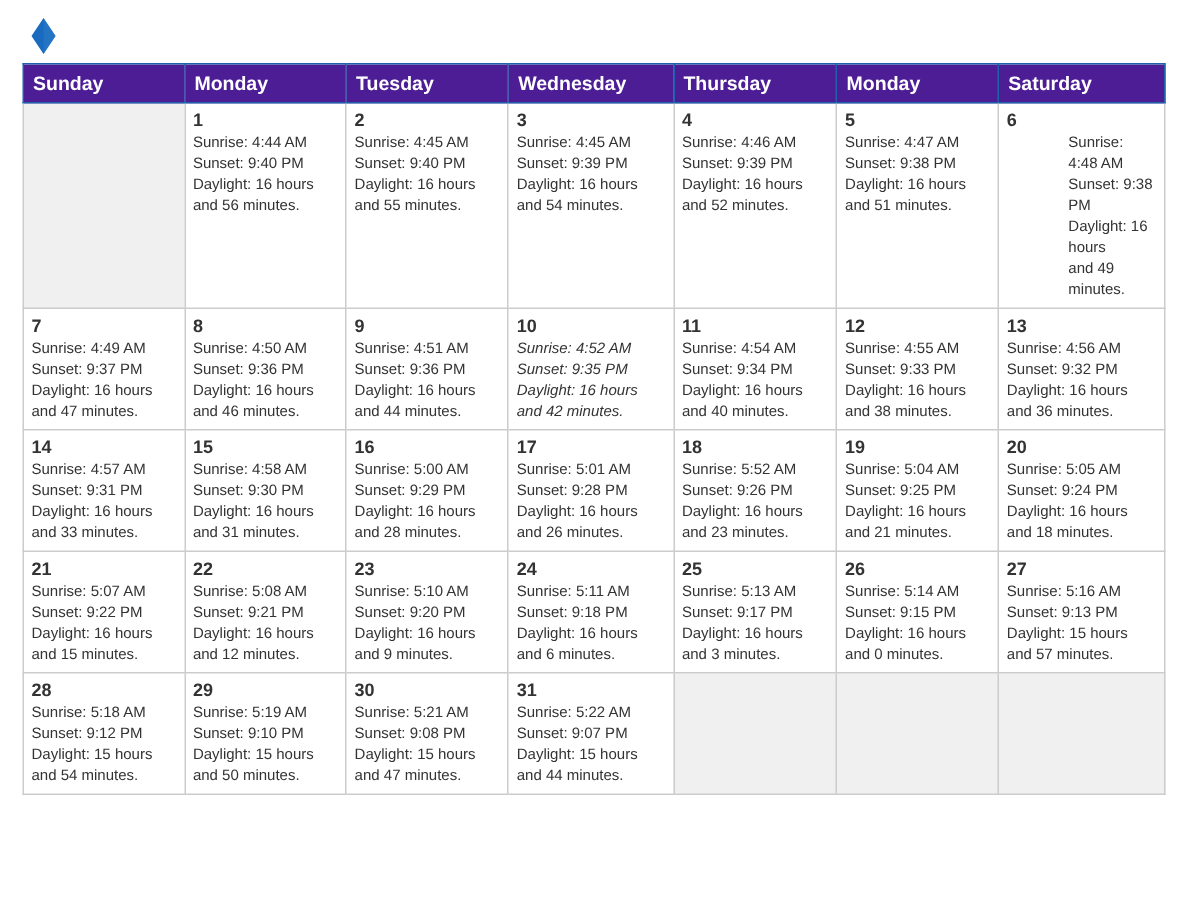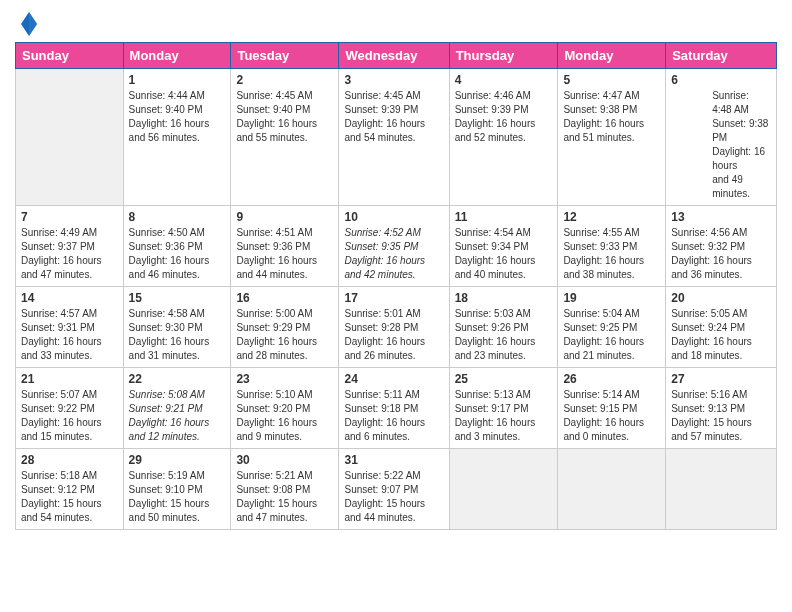--- a/index.html
+++ b/index.html
@@ -54,21 +54,21 @@
       font-size: 15px;
       color: #555;
       font-style: italic;
     }
     .calendar {
       width: 100%;
       border-collapse: collapse;
       border: 1px solid #ccc;
     }
     .calendar th {
-      background: #ec4899;
+      background: #4c1d95;
       color: #fff;
       font-size: 13px;
       font-weight: bold;
       padding: 5px 6px;
       text-align: left;
       border: 1px solid #2060aa;
     }
     .calendar td {
       vertical-align: top;
       border: 1px solid #ccc;
@@ -247,21 +247,21 @@
         </td>
         <td>
           <span class="day-num">17</span>
           <div class="day-info" style="white-space: pre-line;">Sunrise: 5:01 AM
 Sunset: 9:28 PM
 Daylight: 16 hours
 and 26 minutes.</div>
         </td>
         <td>
           <span class="day-num">18</span>
-          <div class="day-info" style="white-space: pre-line;">Sunrise: 5:03 AM
+          <div class="day-info" style="white-space: pre-line;">Sunrise: 5:52 AM
 Sunset: 9:26 PM
 Daylight: 16 hours
 and 23 minutes.</div>
         </td>
         <td>
           <span class="day-num">19</span>
           <div class="day-info" style="white-space: pre-line;">Sunrise: 5:04 AM
 Sunset: 9:25 PM
 Daylight: 16 hours
 and 21 minutes.</div>
@@ -277,21 +277,21 @@
       <tr>
         <td>
           <span class="day-num">21</span>
           <div class="day-info" style="white-space: pre-line;">Sunrise: 5:07 AM
 Sunset: 9:22 PM
 Daylight: 16 hours
 and 15 minutes.</div>
         </td>
         <td>
           <span class="day-num">22</span>
-          <div class="day-info" style="white-space: pre-line; font-style: italic;">Sunrise: 5:08 AM
+          <div class="day-info" style="white-space: pre-line;">Sunrise: 5:08 AM
 Sunset: 9:21 PM
 Daylight: 16 hours
 and 12 minutes.</div>
         </td>
         <td>
           <span class="day-num">23</span>
           <div class="day-info" style="white-space: pre-line;">Sunrise: 5:10 AM
 Sunset: 9:20 PM
 Daylight: 16 hours
 and 9 minutes.</div>

